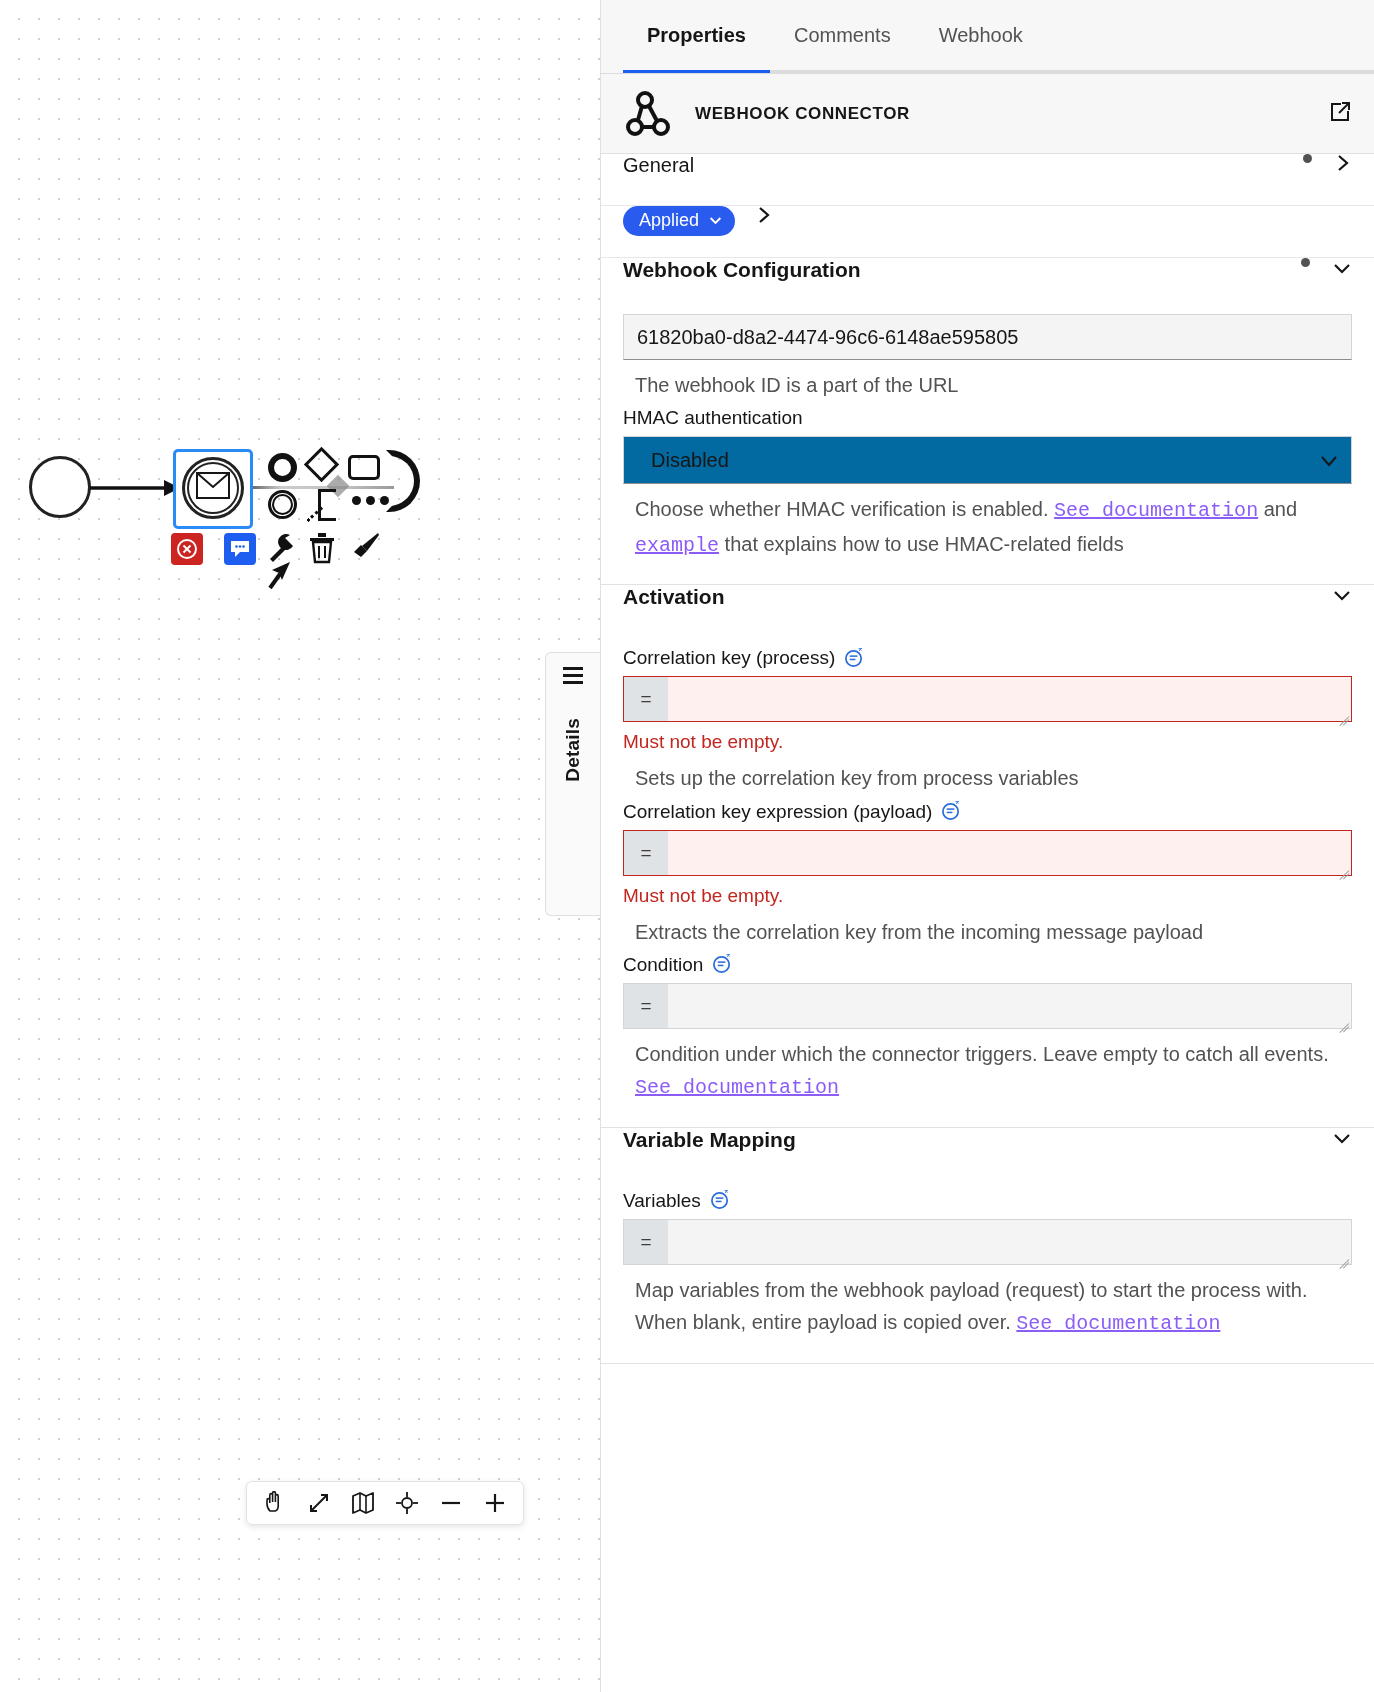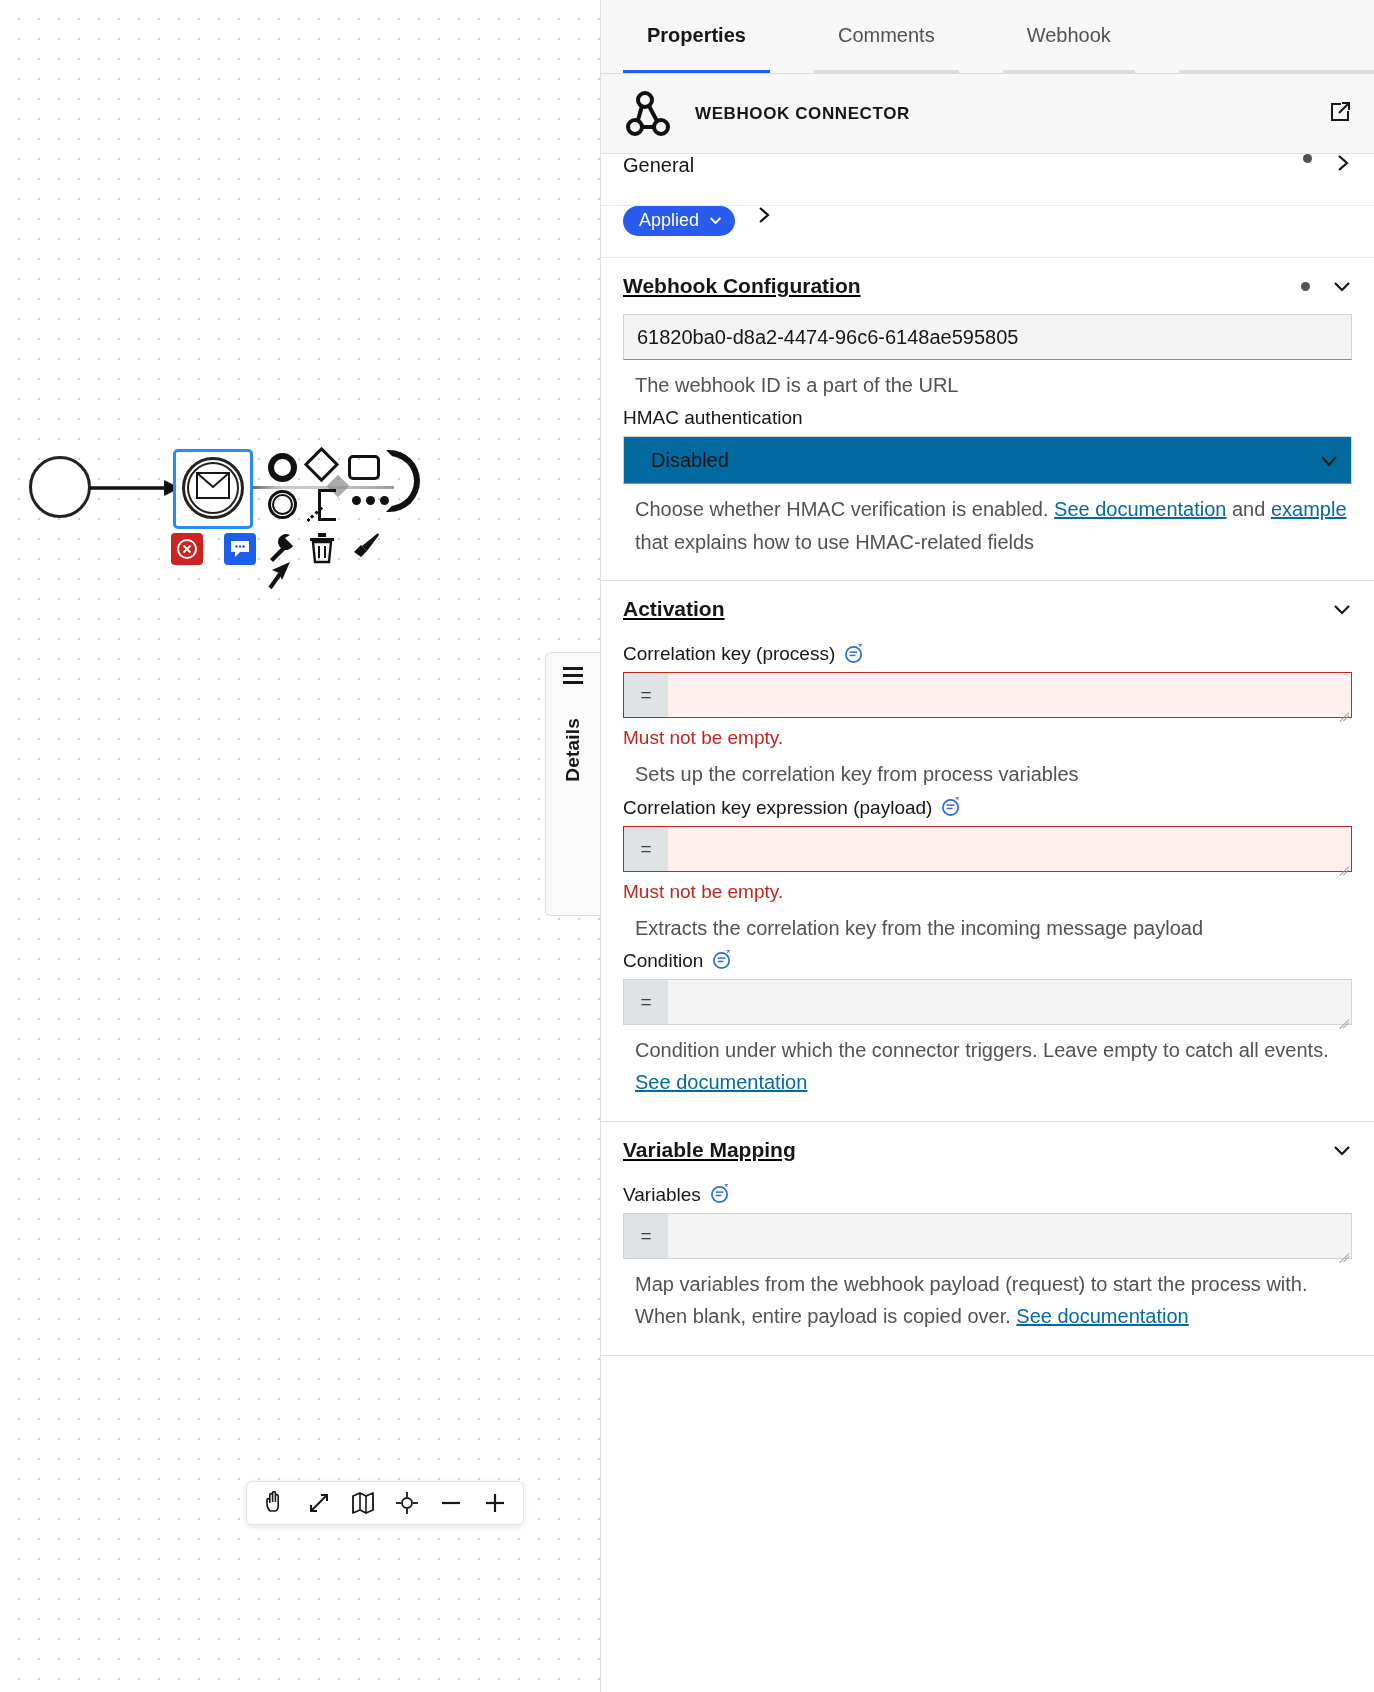--- a/index.html
+++ b/index.html
@@ -150,21 +150,21 @@
     background: #fff;
     border-left: 1px solid #e0e0e0;
     display: flex; flex-direction: column;
     overflow: hidden;
   }
 
   .tabs {
     display: flex; height: 74px; flex: 0 0 74px;
     background: #f7f7f7;
     border-bottom: 1px solid #dcdcdc;
-    padding-left: 22px; align-items: flex-end; gap: 44px;
+    padding-left: 22px; align-items: flex-end;
   }
   .tab {
     padding: 0 24px; height: 100%;
     display: flex; align-items: center;
     font-size: 20px; color: #525252;
     border-bottom: 3px solid #dcdcdc;
     cursor: pointer; white-space: nowrap;
   }
   .tab.active { color: #161616; font-weight: 700; border-bottom-color: #1d5ef0; }
   .tabs-filler { flex: 1; border-bottom: 3px solid #dcdcdc; height: 100%; }
@@ -196,21 +196,21 @@
     background: #2a5bef; color: #fff;
     font-size: 18px; border-radius: 16px;
     padding: 4px 13px 5px 16px;
     display: flex; align-items: center; gap: 10px;
     margin-right: 20px; cursor: pointer;
   }
   .chev { width: 13px; height: 13px; }
 
   .section { padding: 0 22px 18px 22px; border-bottom: 1px solid #e2e2e2; }
   .section-head {
-    display: flex; align-items: center; height: 56px; cursor: pointer; text-decoration: underline;
+    display: flex; align-items: flex-start; height: 56px; cursor: pointer;
   }
   .section-head .ttl { font-size: 21px; font-weight: 700; color: #161616; flex: 1; }
 
   .fld-label {
     font-size: 19px; color: #161616;
     margin: 6px 0 7px 0; display: flex; align-items: center; gap: 9px;
   }
 
   .txt-input {
     width: 100%; height: 46px;
@@ -228,21 +228,21 @@
     border: 1px solid #d4d4d4; border-bottom-color: #8d8d8d;
     font-size: 20px; color: #161616; padding: 0 27px;
     font-family: inherit; appearance: none; cursor: pointer;
   }
   .sel-chev { position: absolute; right: 14px; top: 19px; pointer-events: none; }
 
   .hint {
     font-size: 20px; color: #525252; line-height: 1.62;
     margin: 9px 0 4px 12px;
   }
-  .hint a, .link { color: #0369a1; text-decoration: underline; cursor: pointer; }
+  .hint a, .link { color: #8b5cf6; text-decoration: underline; cursor: pointer; font-family: Liberation Mono, monospace; }
 
   
   .feel {
     display: flex; width: 100%; min-height: 44px;
     border: 1px solid #d4d4d4; background: #f4f4f4;
     position: relative;
   }
   .feel .eq {
     width: 44px; flex: 0 0 44px;
     background: #e0e3e6;

